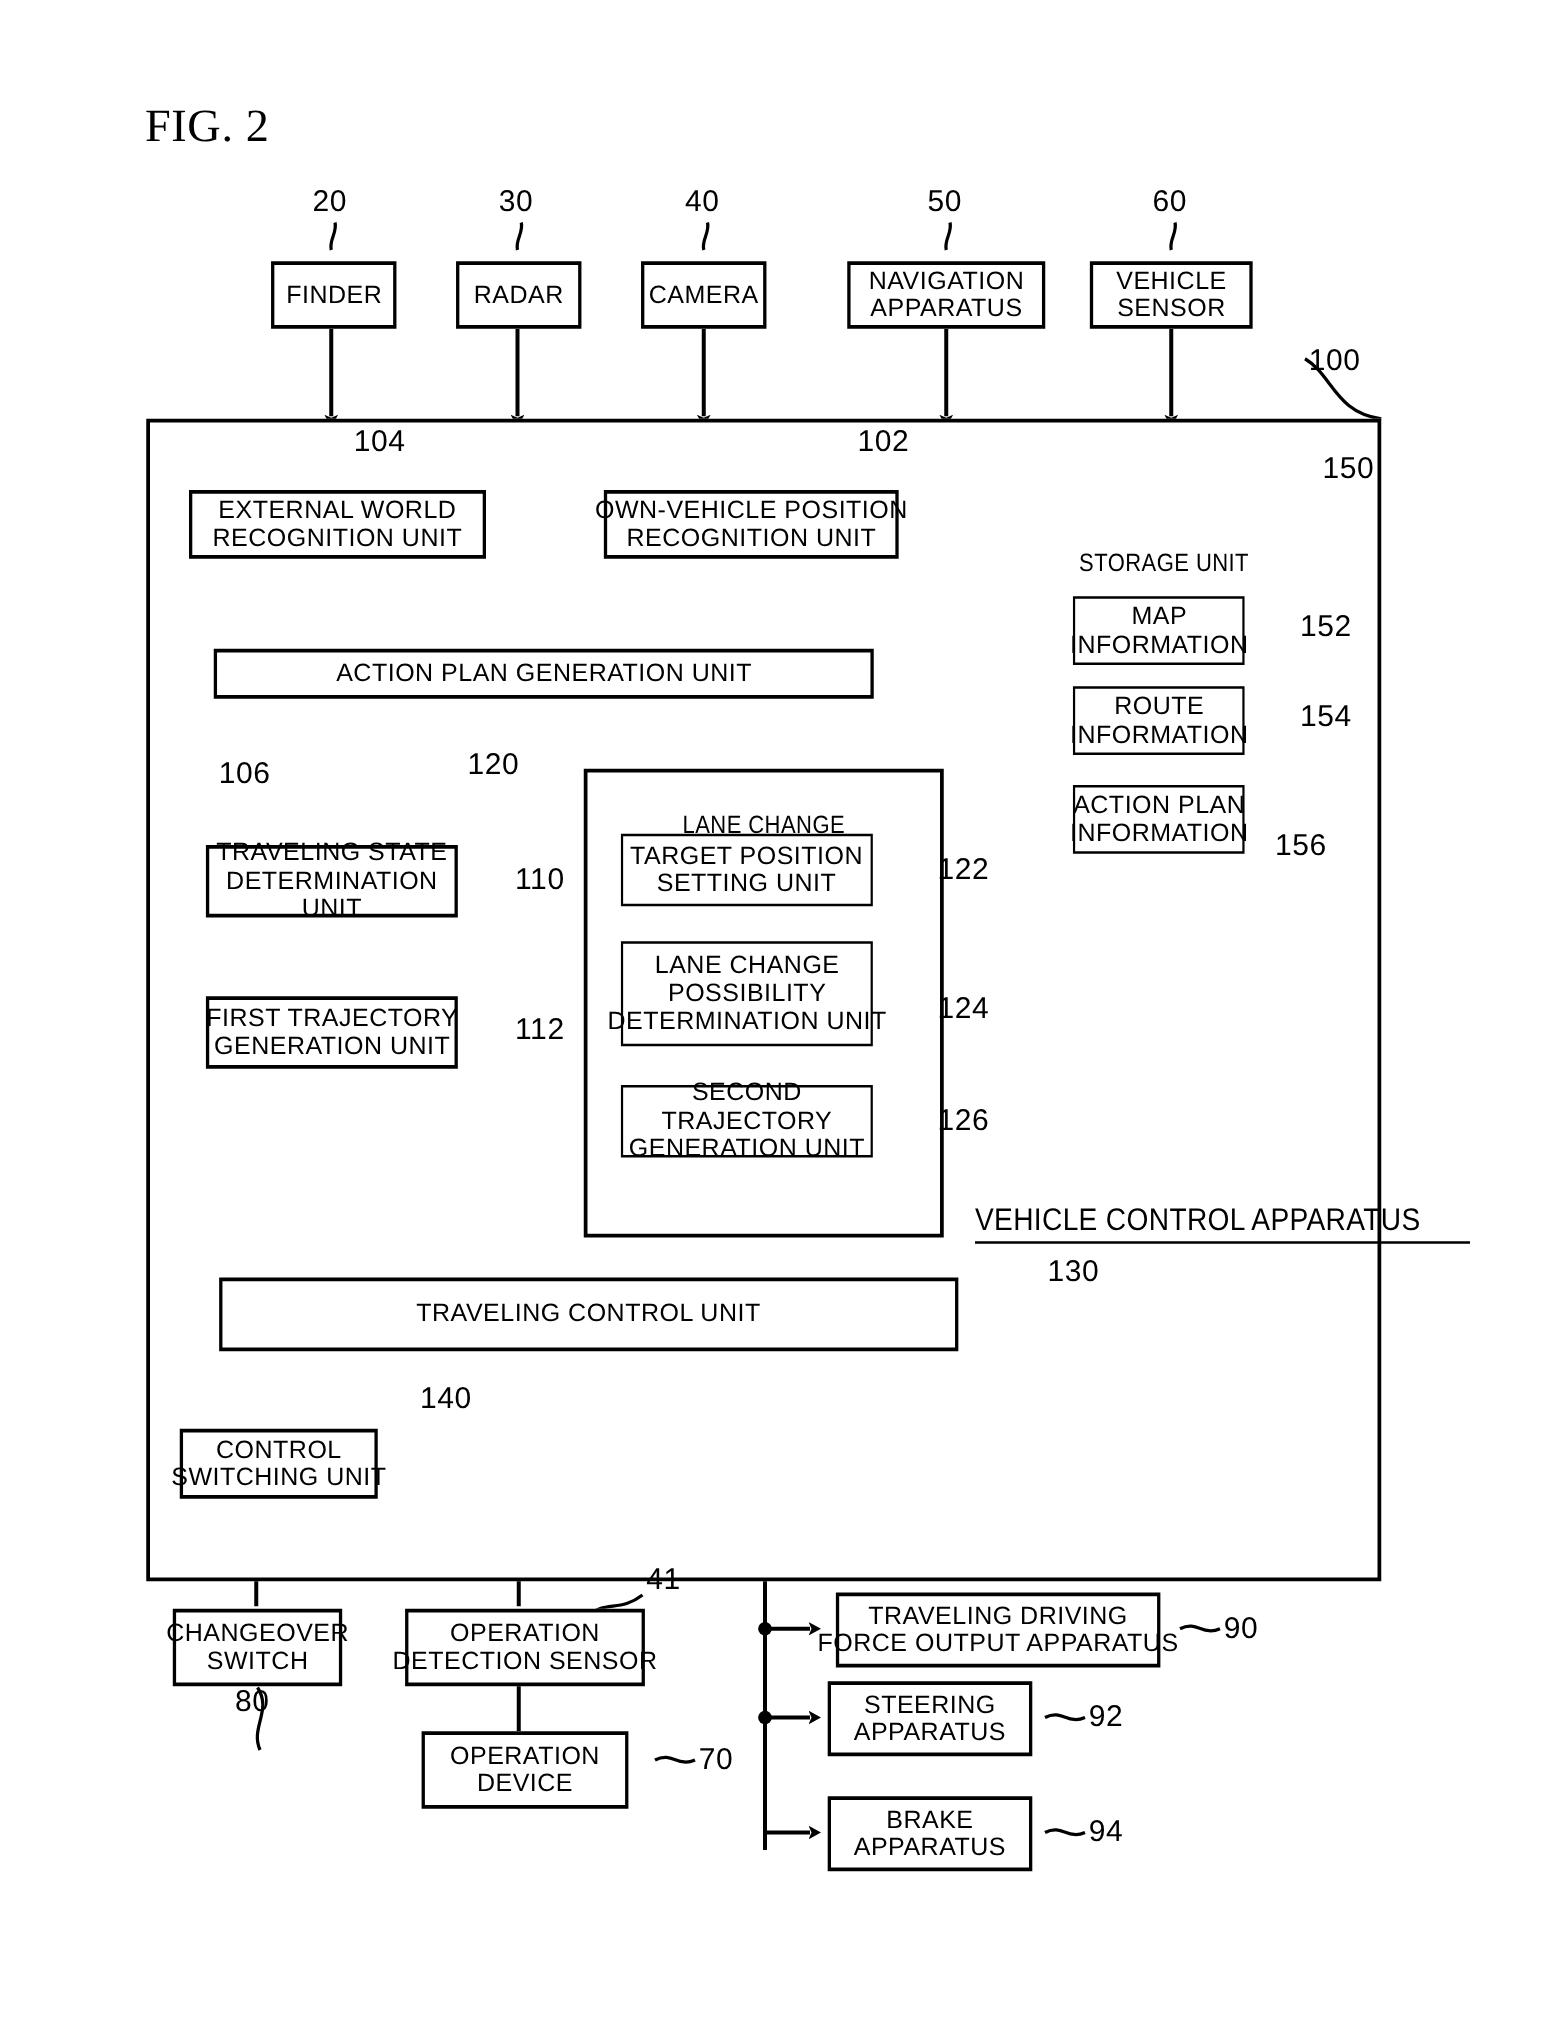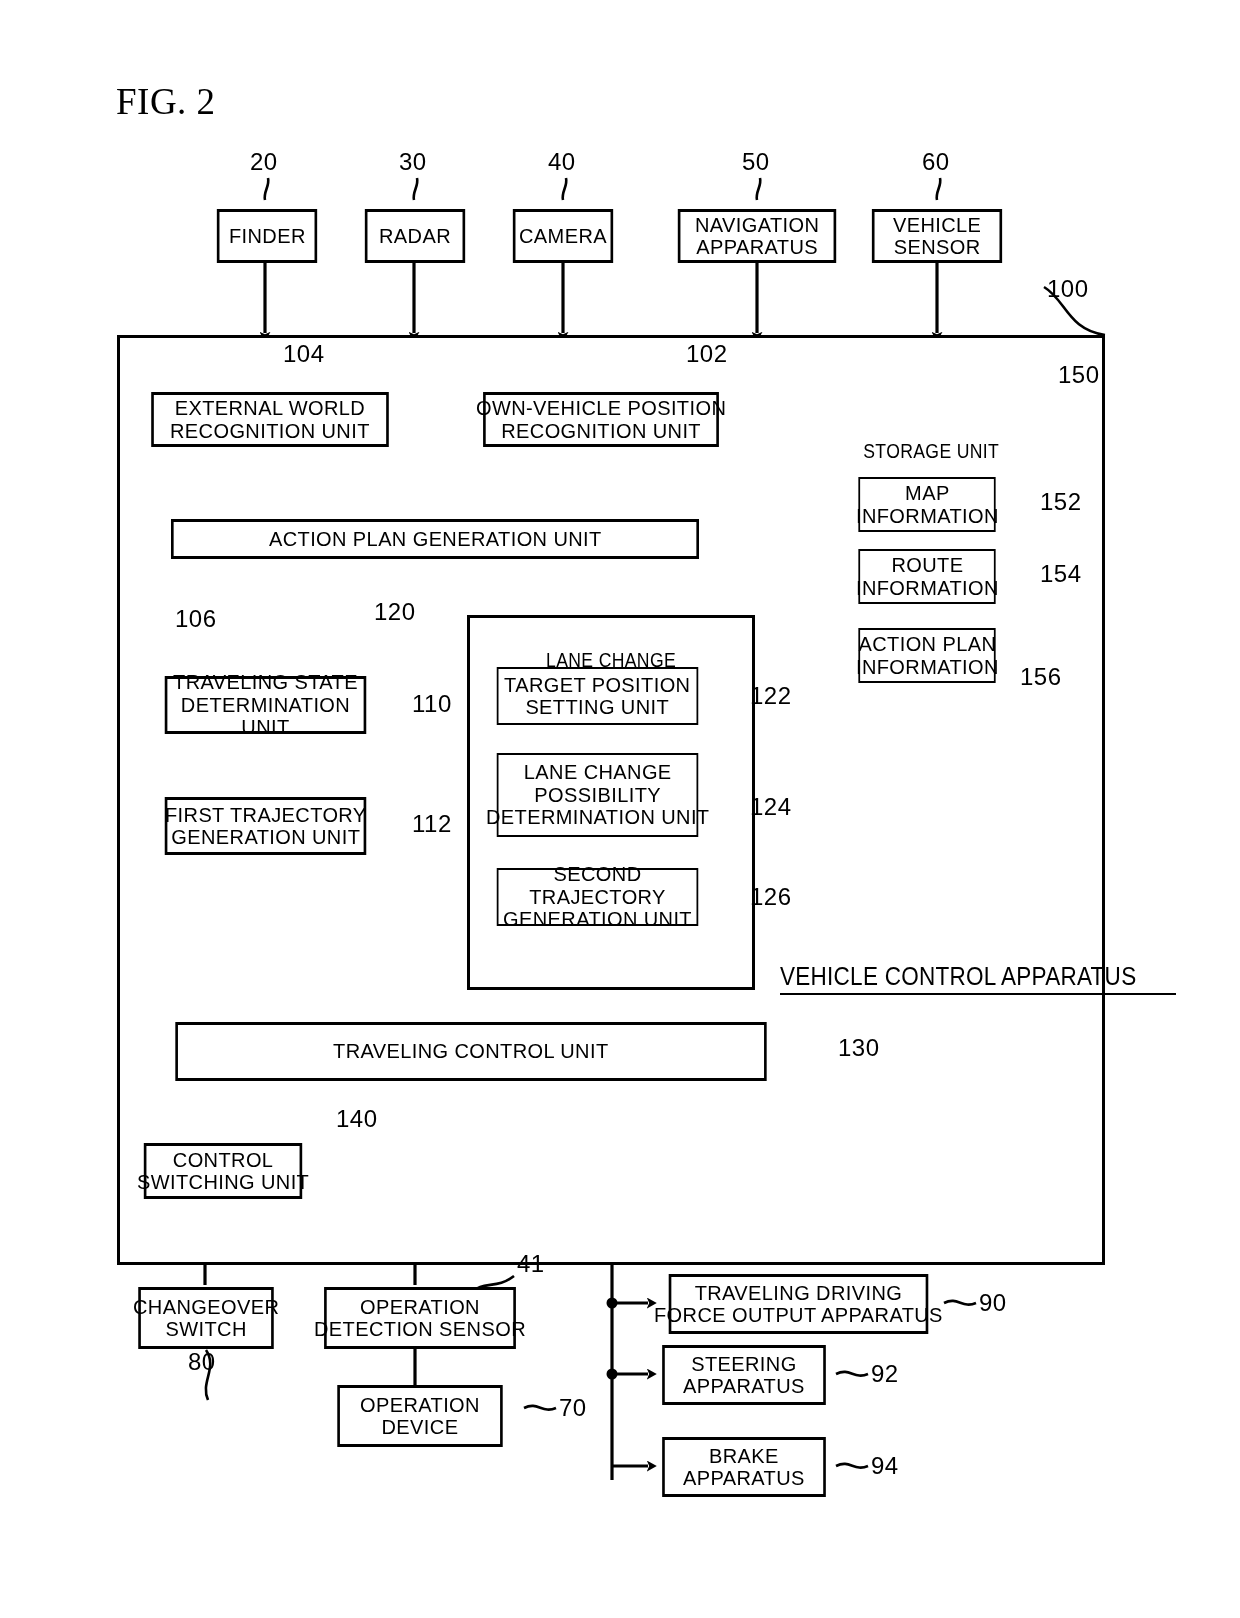--- a/index.html
+++ b/index.html
@@ -352,21 +352,21 @@
   <div class="ref" style="left:1040px; top:560px;text-align:center;">154</div>
   <div class="ref" style="left:1020px; top:639px;margin-top:24px;">156</div>
 
   <div id="vca-caption">
     <span>VEHICLE CONTROL APPARATUS</span>
   </div>
 
   <div class="box" style="left:135px; top:1022px; width:672px; height:59px;">
     <span class="lbl">TRAVELING CONTROL UNIT</span>
   </div>
-  <div class="ref" style="left:838px; top:1034px;">130</div>
+  <div class="ref" style="left:838px; top:1004px;">130</div>
 
   <div class="box" style="left:133px; top:1143px; width:180px; height:56px;">
     <span class="lbl">CONTROL
 SWITCHING UNIT</span>
   </div>
   <div class="ref" style="left:336px; top:1105px;">140</div>
 
   <div class="box" style="left:129px; top:1287px; width:154px; height:62px;">
     <span class="lbl">CHANGEOVER
 SWITCH</span>

